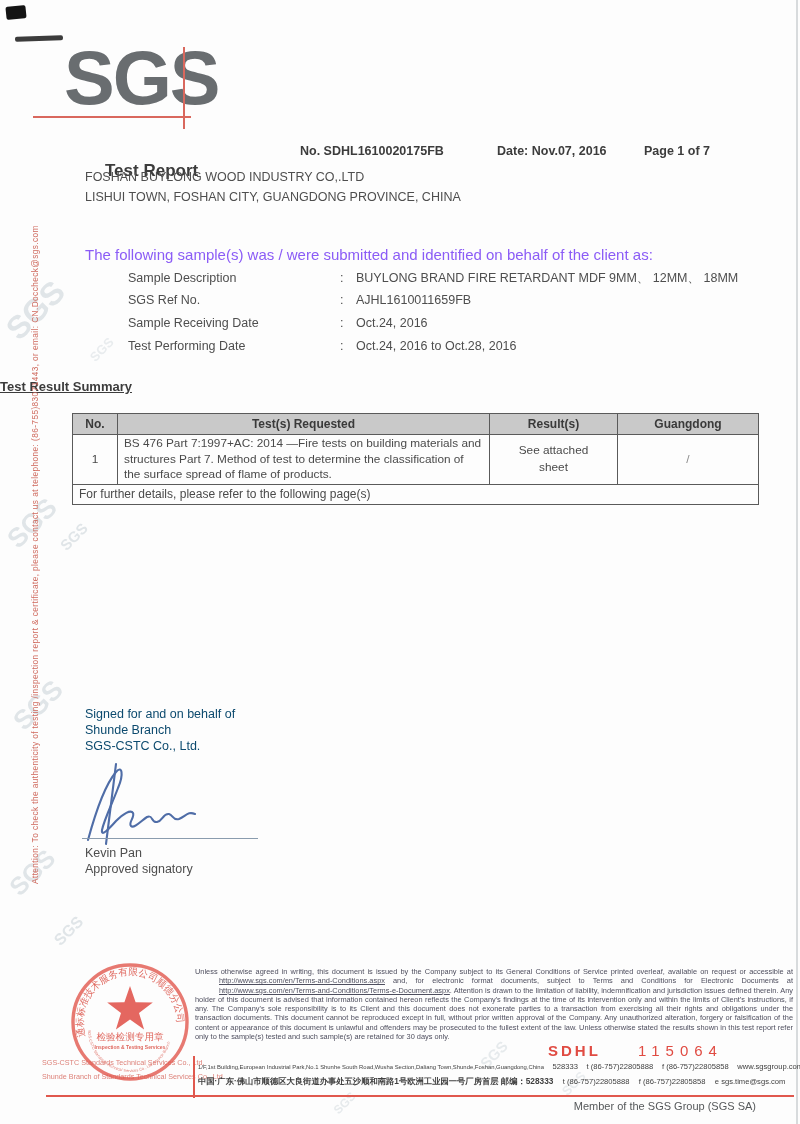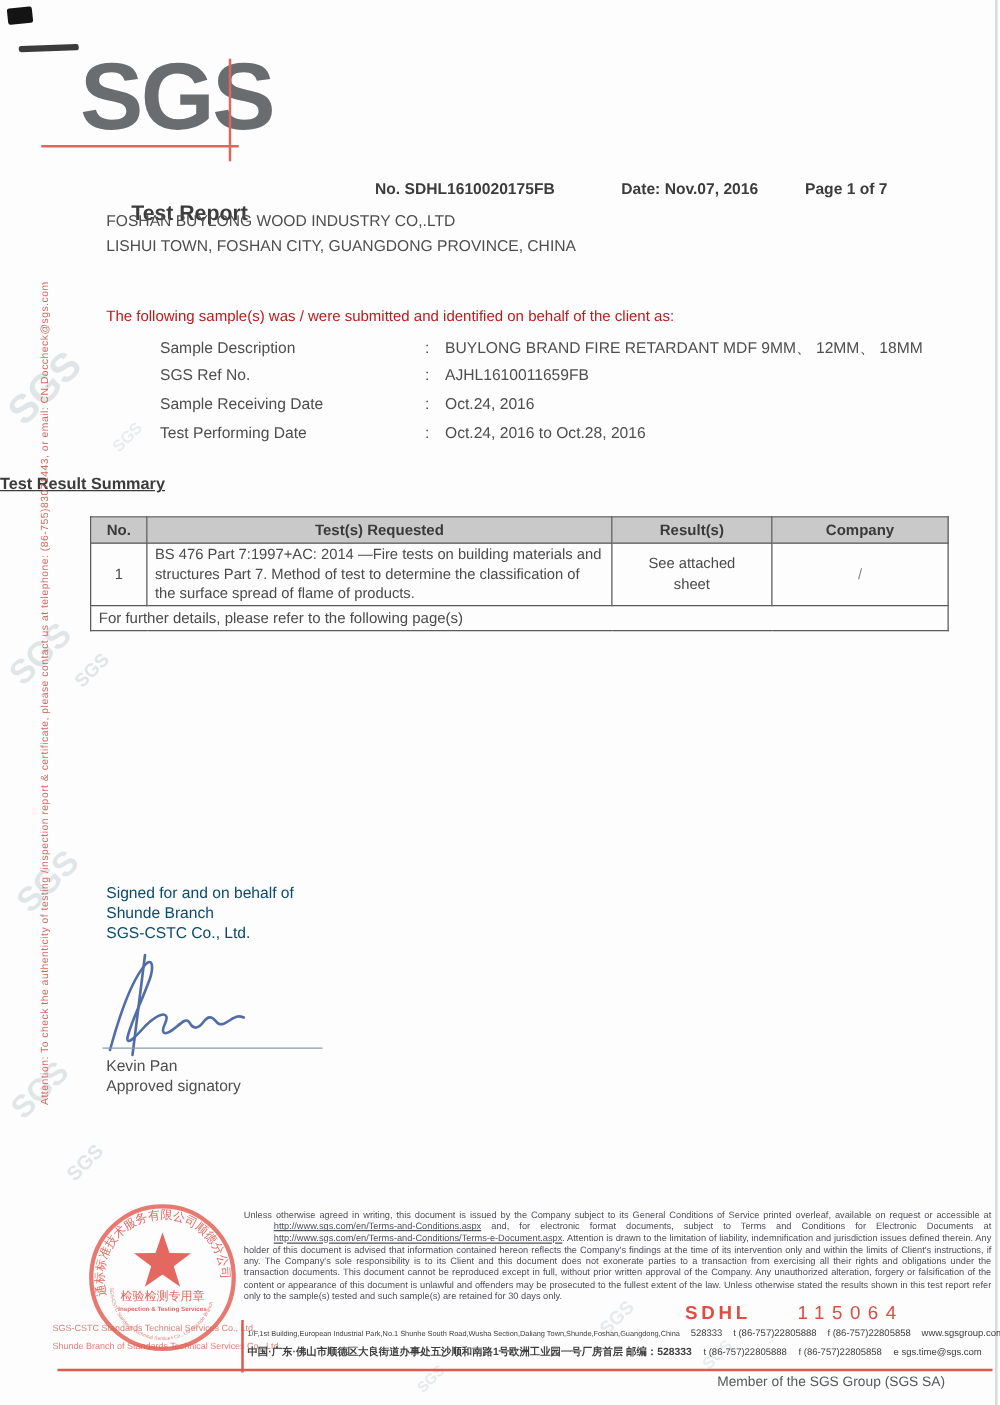--- a/index.html
+++ b/index.html
@@ -25,21 +25,21 @@
 
   
   .report-title { left:105px; top:140px; font-size:17px; font-weight:bold; color:#3c3c3c;margin-top:21px; }
   .hdr-bold { font-size:12.5px; font-weight:bold; color:#3c3c3c; }
   .report-no { left:300px; top:144px; }
   .report-date { left:497px; top:144px; }
   .report-page { left:644px; top:144px; }
 
   .client { left:85px; top:167px; font-size:12.5px; line-height:20px; color:#4e4e4e; }
 
-  .intro { left:85px; top:246px; font-size:12px; color:#b91c1c; }
+  .intro { left:85px; top:246px; font-size:15px; color:#8b5cf6; }
 
   .info-row { left:85px; font-size:12.5px; color:#4e4e4e; width:660px; }
   .info-label { display:inline-block; width:212px;margin-left:43px; }
   .info-colon { display:inline-block; width:16px; }
 
   .summary-title { left:0; top:379px; width:800px; text-align:left; font-size:13px; font-weight:bold; color:#3c3c3c; text-decoration:underline; }
 
   table.results { position:absolute; left:72px; top:413px; width:686px; border-collapse:collapse; table-layout:fixed; font-size:11.8px; color:#4a4a4a; }
   table.results th, table.results td { border:1.4px solid #5a5a5a; padding:1px 6px; }
   table.results th { background:#c9c9c9; color:#3a3a3a; font-size:12px; height:21px; }
@@ -140,21 +140,21 @@
       <col style="width:45px">
       <col style="width:372px">
       <col style="width:128px">
       <col style="width:141px">
     </colgroup>
   <tbody>
       <tr>
     <th>No.</th>
     <th>Test(s) Requested</th>
     <th>Result(s)</th>
-    <th>Company</th>
+    <th>Guangdong</th>
   </tr>
   <tr>
     <td class="c">1</td>
     <td class="test-cell">BS 476 Part 7:1997+AC: 2014 —Fire tests on building materials and structures Part 7. Method of test to determine the classification of the surface spread of flame of products.</td>
     <td class="c">
           <span class="result-inner">See attached sheet</span>
         </td>
     <td class="c comment-slash">/</td>
   </tr>
   <tr>

